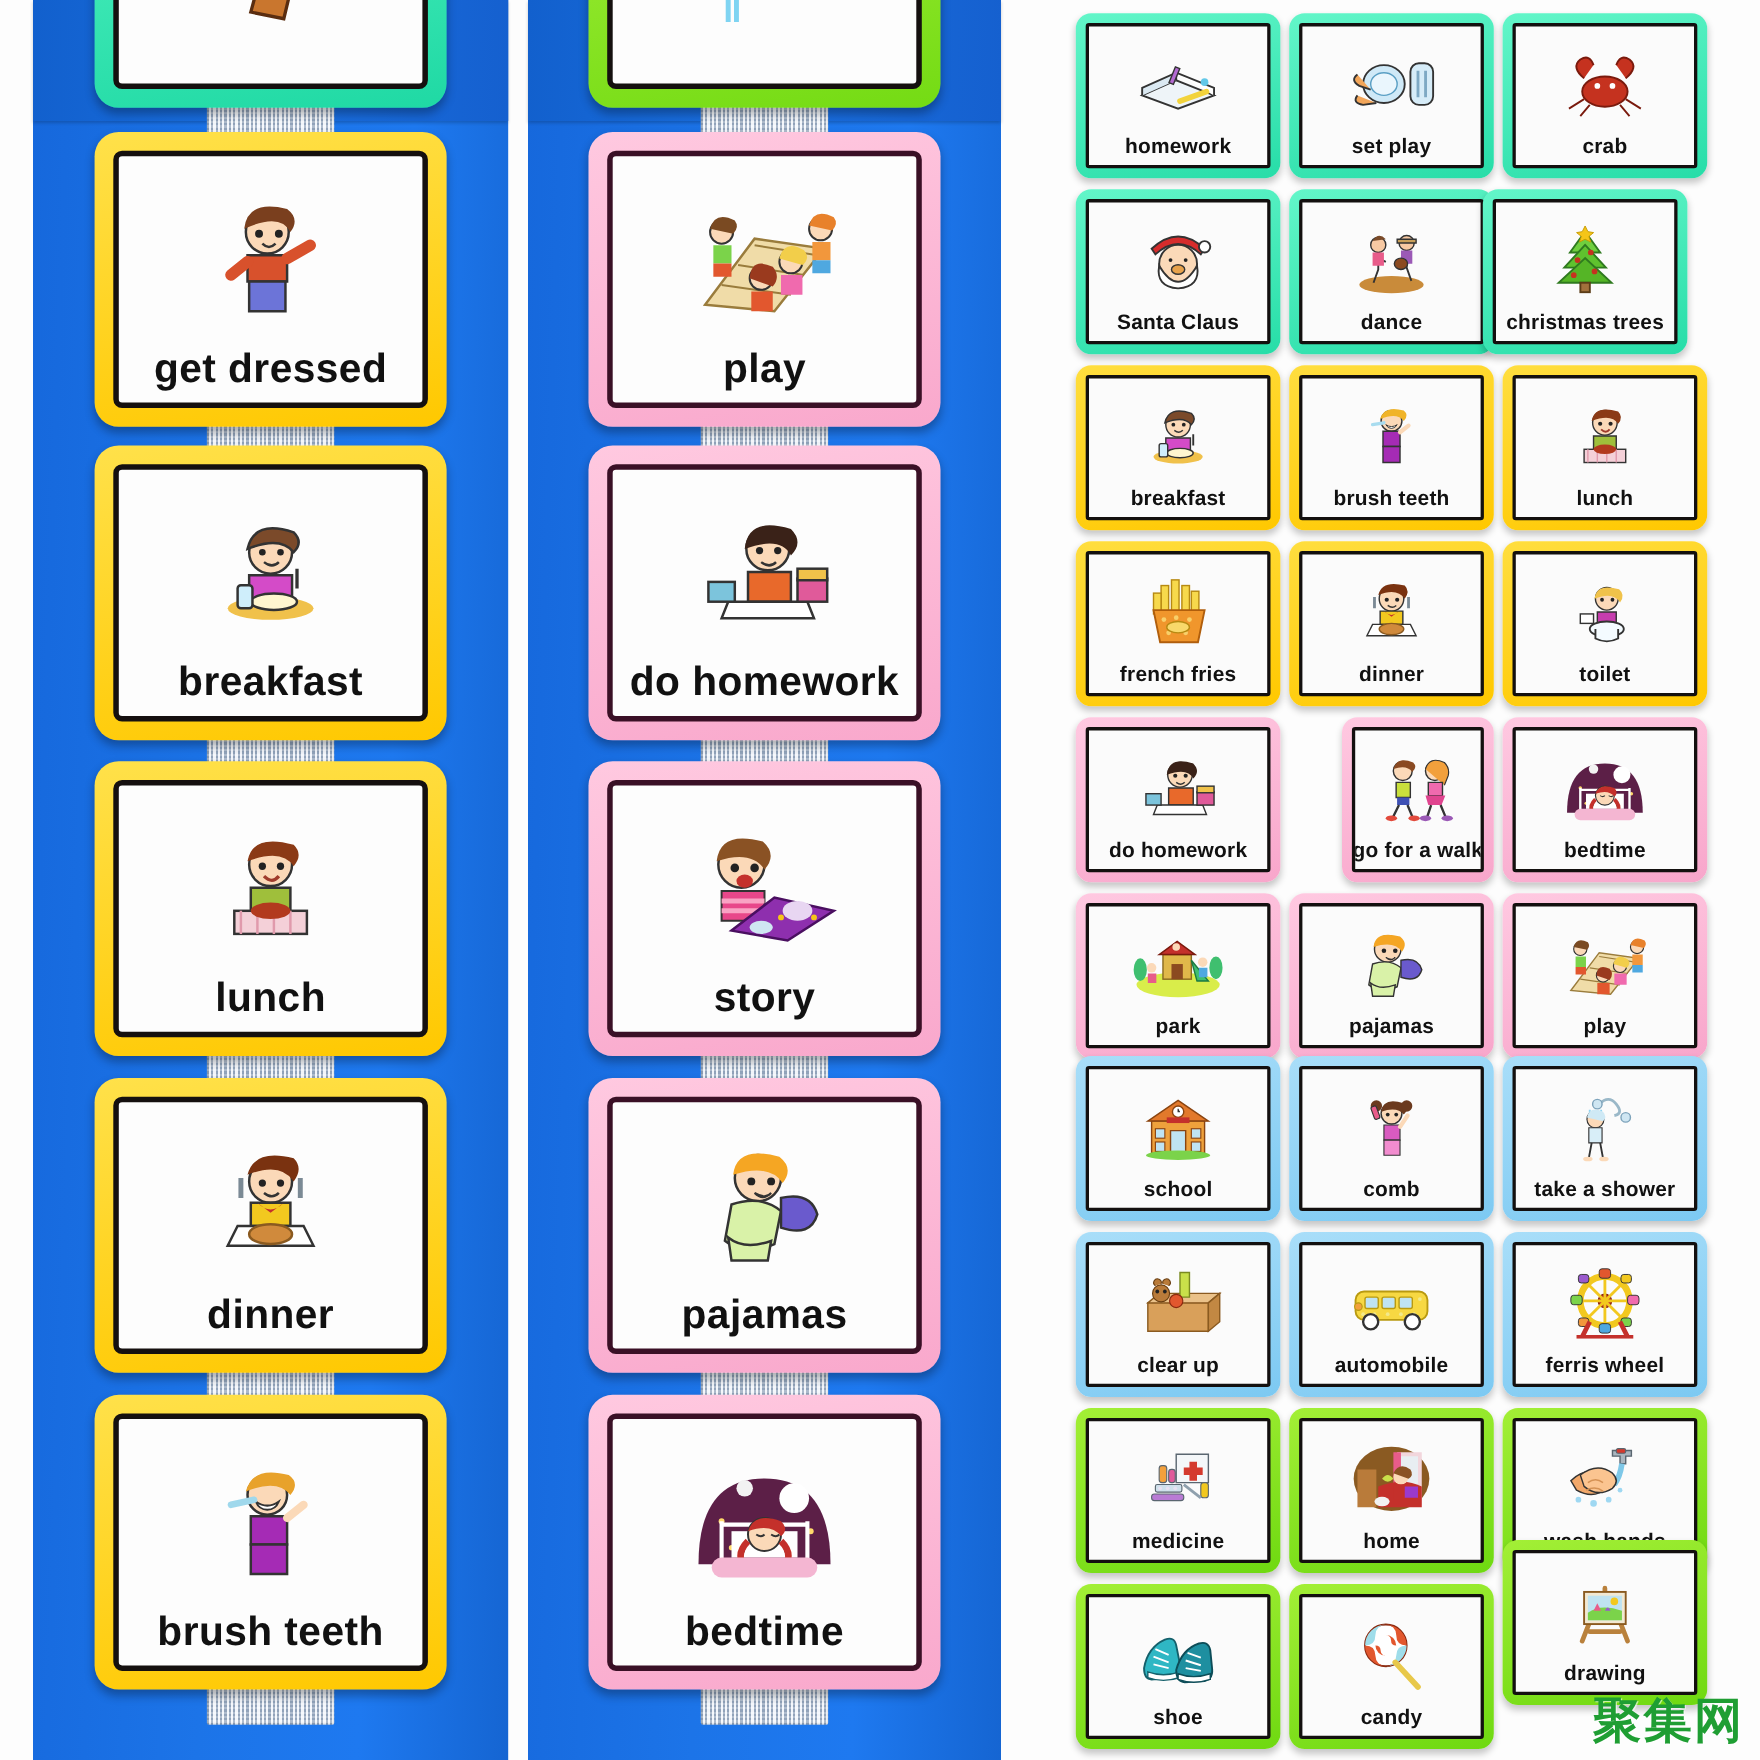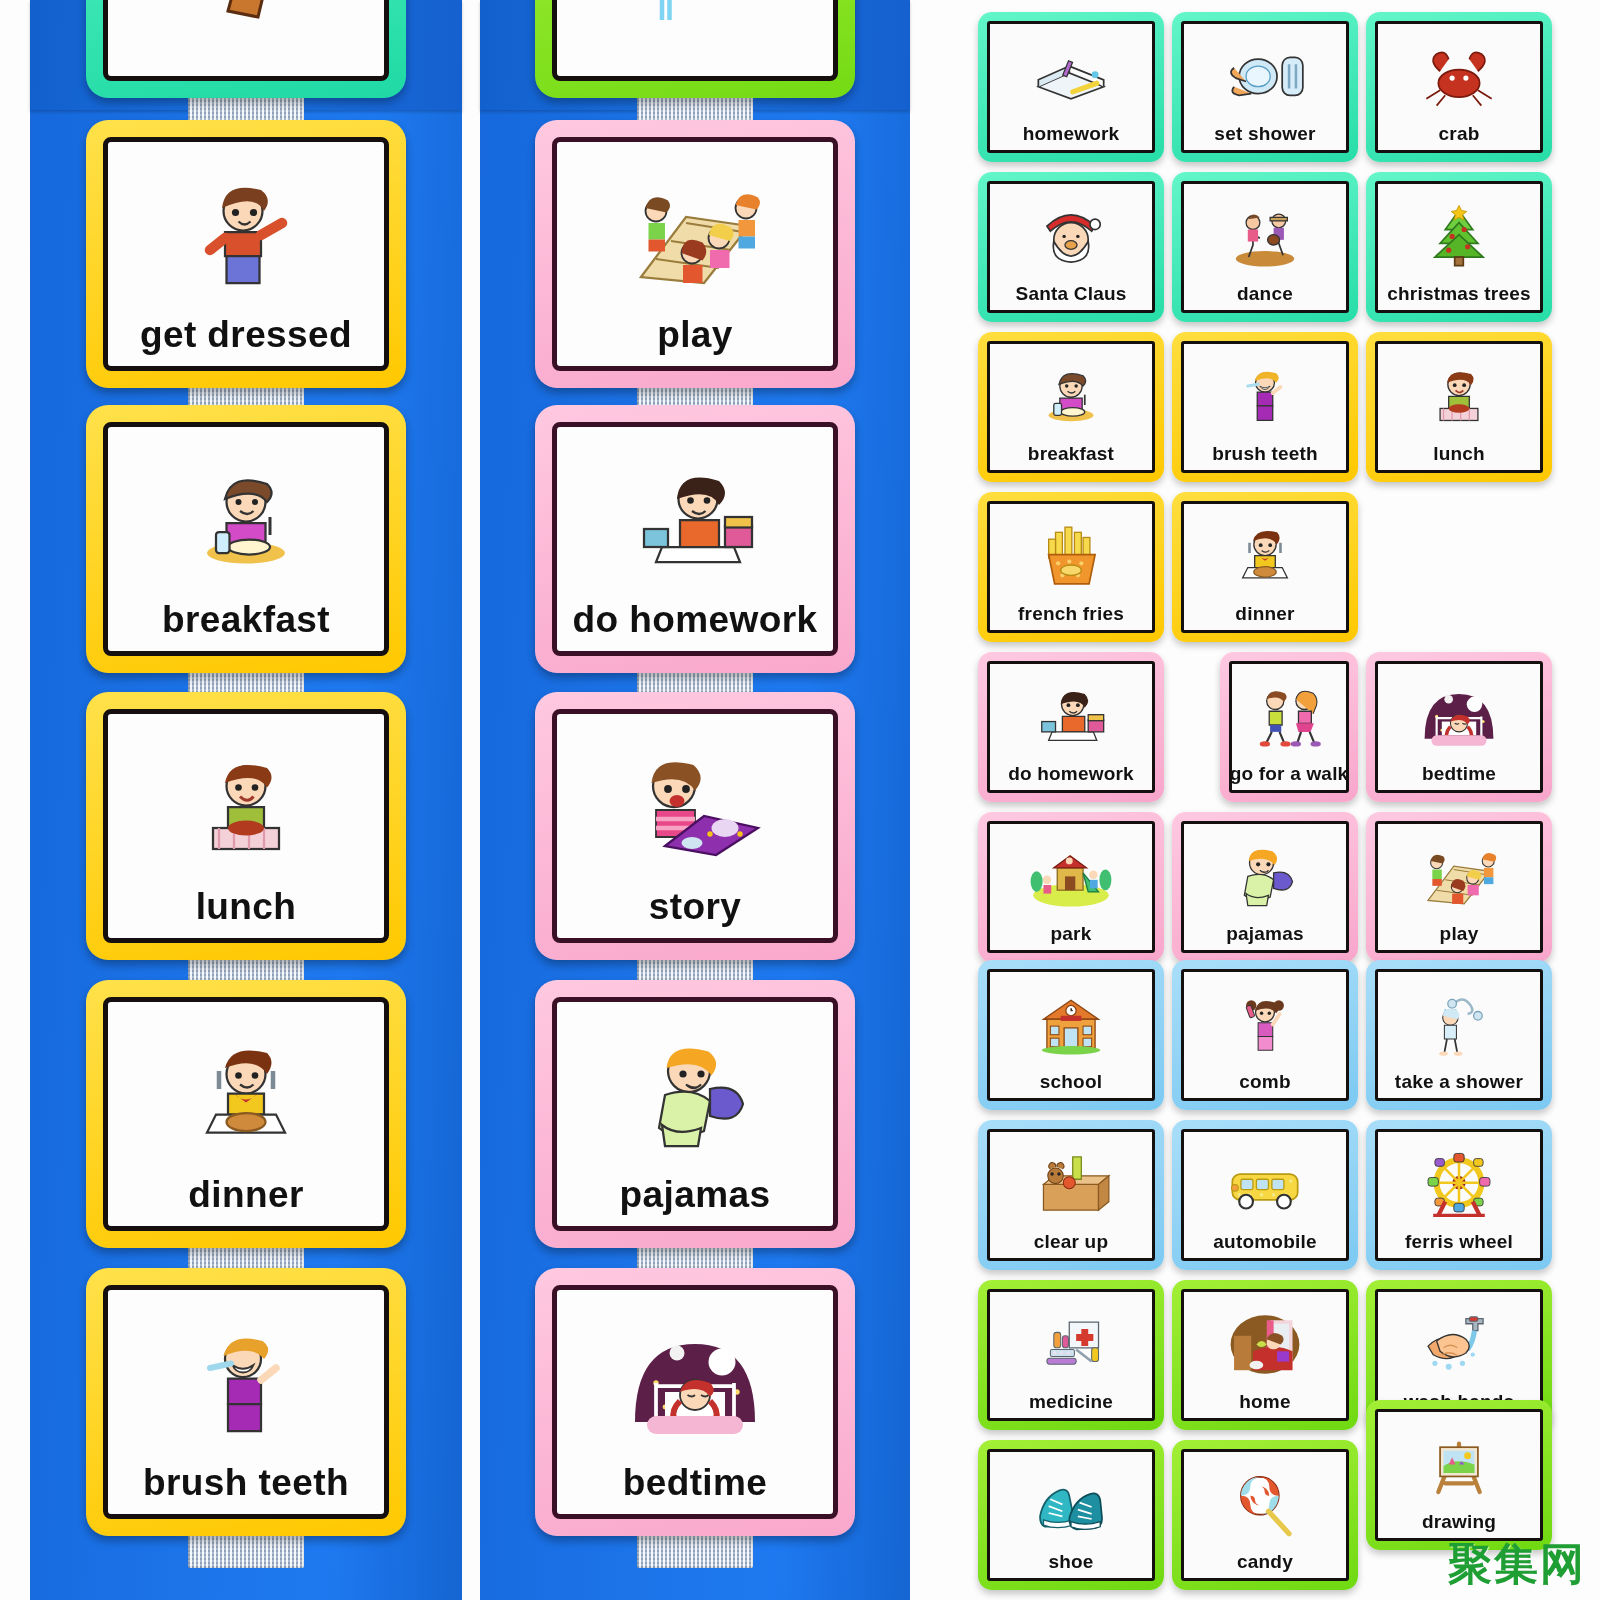--- a/index.html
+++ b/index.html
@@ -396,21 +396,21 @@
                 <g>
                   <ellipse cx="42" cy="40" rx="22" ry="20" fill="#cfe9f7" stroke="#333" stroke-width="2"></ellipse>
                   <ellipse cx="42" cy="40" rx="14" ry="12" fill="#eaf6fd" stroke="#5a9fc4" stroke-width="1.5"></ellipse>
                   <path d="M14 30 q-8 6 2 12 l12 4" fill="#F2A65A" stroke="#333" stroke-width="2"></path>
                   <path d="M14 52 q-6 8 6 10 l14 -2" fill="#F2A65A" stroke="#333" stroke-width="2"></path>
                   <rect x="70" y="18" width="24" height="44" rx="9" fill="#d6ecf8" stroke="#333" stroke-width="2"></rect>
                   <path d="M78 26 v28 M86 26 v28" stroke="#7ea9c4" stroke-width="3"></path>
                 </g>
               </svg>
             </div>
-            <div class="glbl">set shower</div>
+            <div class="glbl">set play</div>
           </div>
         </div>
       </div>
       <div class="gcell" style="left: 406px; top: 12px;">
         <div class="gcard g-teal">
           <div class="ginner">
             <div class="gpic">
               <svg width="86" height="67.08" viewBox="0 0 100 78">
                 <g fill="#C5321F" stroke="#7a1a0d" stroke-width="2">
                   <ellipse cx="50" cy="48" rx="24" ry="16"></ellipse>
@@ -462,21 +462,21 @@
                   <path d="M66 30 l0 18 l5 14 M66 36 l-8 4" stroke="#333" stroke-width="2" fill="none"></path>
                   <path d="M60 30 h12 v14 h-12z" fill="#9B59B6"></path>
                   <ellipse cx="60" cy="44" rx="7" ry="6" fill="#8B4A20" stroke="#333" stroke-width="1.5"></ellipse>
                 </g>
               </svg>
             </div>
             <div class="glbl">dance</div>
           </div>
         </div>
       </div>
-      <div class="gcell" style="left: 406px; top: 172px; border-radius: 31px;">
+      <div class="gcell" style="left: 388px; top: 172px; border-radius: 31px;">
         <div class="gcard g-teal">
           <div class="ginner">
             <div class="gpic">
               <svg width="86" height="67.08" viewBox="0 0 100 78">
                 <g stroke="#2f7a1f" stroke-width="2">
                   <path d="M50 10 L34 32 h32z" fill="#6FCF3E"></path>
                   <path d="M50 24 L28 48 h44z" fill="#5FC22E"></path>
                   <path d="M50 38 L22 64 h56z" fill="#55B526"></path>
                 </g>
                 <rect x="45" y="64" width="10" height="10" fill="#A2713C" stroke="#5b3c17" stroke-width="2"></rect>
@@ -600,20 +600,41 @@
                   <path d="M46 33 q5 4 9 0" stroke="#333" stroke-width="1.5" fill="none"></path>
                   <path d="M38 39 h24 v14 h-24z" fill="#F2C81F" stroke="#333" stroke-width="1.5"></path>
                   <path d="M42 39 q8 8 16 0 l-8 6z" fill="#C4302B"></path>
                   <path d="M32 36 v-12 M68 36 v-12" stroke="#7b8a95" stroke-width="3"></path>
                   <path d="M30 53 h40 l6 12 h-52z" fill="#fff" stroke="#333" stroke-width="1.5"></path>
                   <ellipse cx="50" cy="58" rx="13" ry="6" fill="#D08A3C" stroke="#8a5a20" stroke-width="1.5"></ellipse>
                 </g>
               </svg>
             </div>
             <div class="glbl">dinner</div>
+          </div>
+        </div>
+      </div>
+      <div class="gcell" style="left: 406px; top: 492px;">
+        <div class="gcard g-yellow">
+          <div class="ginner">
+            <div class="gpic">
+              <svg width="86" height="67.08" viewBox="0 0 100 78">
+                <g>
+                  <circle cx="52" cy="26" r="12" fill="#FBD9B8" stroke="#333" stroke-width="1.5"></circle>
+                  <path d="M39 26 q2 -17 26 -10 q7 6 1 14 q-7 -12 -27 -4z" fill="#F0C24A"></path>
+                  <circle cx="47" cy="27" r="2" fill="#222"></circle>
+                  <circle cx="58" cy="27" r="2" fill="#222"></circle>
+                  <path d="M42 40 h20 v14 h-20z" fill="#C63DAE" stroke="#333" stroke-width="1.5"></path>
+                  <ellipse cx="52" cy="58" rx="18" ry="8" fill="#f4fbff" stroke="#333" stroke-width="2"></ellipse>
+                  <path d="M40 58 v10 q12 6 24 0 v-10" fill="#f4fbff" stroke="#333" stroke-width="2"></path>
+                  <rect x="24" y="42" width="14" height="10" fill="#fff" stroke="#333" stroke-width="1.5"></rect>
+                </g>
+              </svg>
+            </div>
+            <div class="glbl">toilet</div>
           </div>
         </div>
       </div>
       <div class="gcell" style="left: 18px; top: 652px;">
         <div class="gcard g-pink">
           <div class="ginner">
             <div class="gpic">
               <svg width="86" height="67.08" viewBox="0 0 100 78">
                 <g>
                   <circle cx="52" cy="26" r="13" fill="#FBD9B8" stroke="#333" stroke-width="1.5"></circle>

